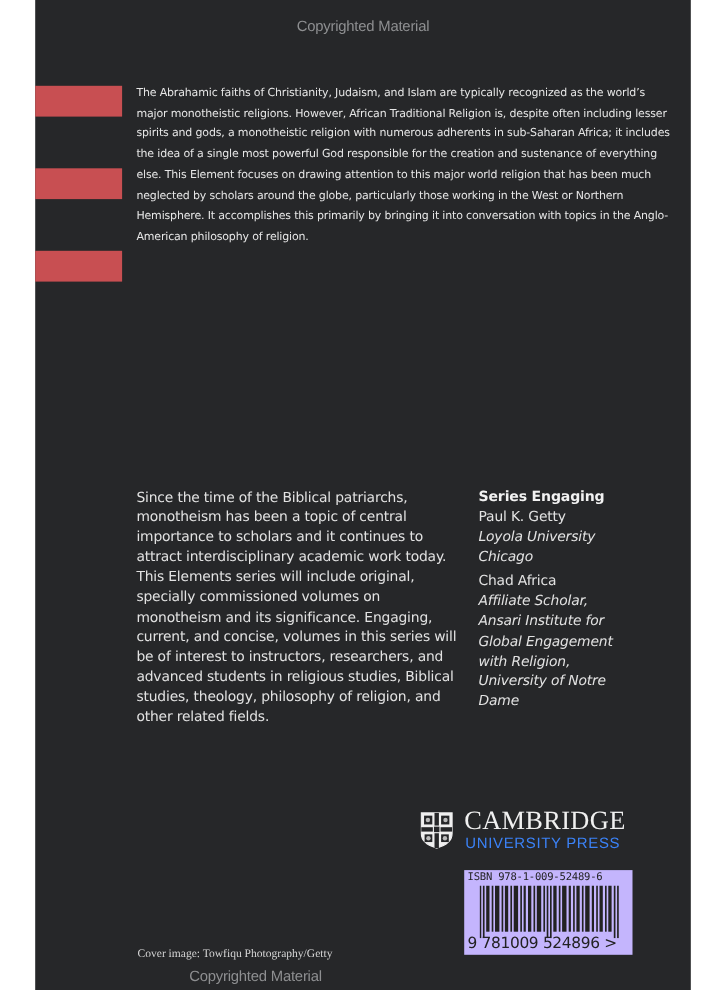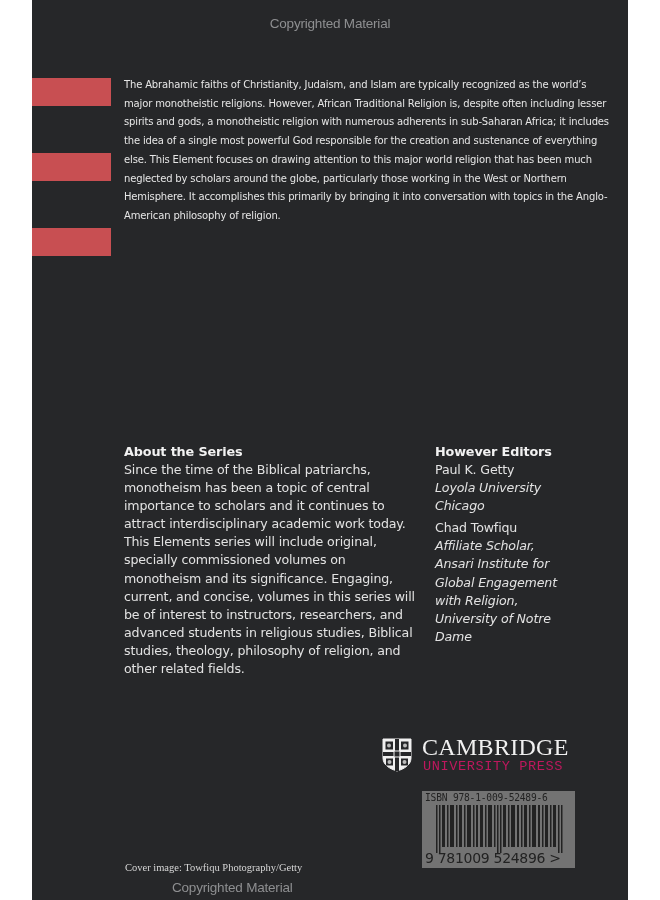--- a/index.html
+++ b/index.html
@@ -12,50 +12,49 @@
   .blurb { position:absolute; left:124px; top:76px; width:490px; color:#e6e6e6; font-size:10px; line-height:18.7px; letter-spacing:-0.15px; }
   .about { position:absolute; left:124px; top:443px; width:296px; color:#e2e2e2; font-size:12.6px; line-height:18.1px; letter-spacing:-0.15px; }
   .about h3, .editors h3 { margin:0; font-size:12.8px; font-weight:bold; color:#f2f2f2; line-height:18px; }
   .editors { position:absolute; left:435px; top:443px; width:180px; color:#e2e2e2; font-size:12.6px; line-height:18.1px; letter-spacing:-0.15px; }
   .editors .name { margin-top:0; }
   .editors .aff { font-style:italic; }
   .editors .ed2 { margin-top:4px; }
   .cup { position:absolute; left:382px; top:737px; width:200px; height:40px; }
   .shield { position:absolute; left:0; top:1px; width:30px; height:34px; }
   .cup-name { position:absolute; left:40px; top:-3px; color:#f0f0f0; font-family:"Liberation Serif", serif; font-size:24px; letter-spacing:0.3px; line-height:26px; }
-  .cup-press { position:absolute; left:41px; top:22px; color:#be185d; font-family:Liberation Mono, monospace; font-size:13.6px; letter-spacing:0.6px; line-height:15px; }
-  .barcode { position:absolute; left:422px; top:791px; width:153px; height:77px; background:#737373; }
+  .cup-press { position:absolute; left:41px; top:22px; color:#3b82f6; font-family:Liberation Sans, sans-serif; font-size:13.6px; letter-spacing:0.6px; line-height:15px; }
+  .barcode { position:absolute; left:422px; top:791px; width:153px; height:77px; background:#c4b5fd; }
   .isbn-top { position:absolute; left:3px; top:1px; font-family:"DejaVu Sans Mono", monospace; font-size:9.6px; color:#222; letter-spacing:-0.2px; white-space:nowrap; }
   .bars { position:absolute; left:14px; top:14px; width:130px; height:48px; }
   .isbn-bottom { position:absolute; left:3px; top:59px; font-family:"DejaVu Sans", sans-serif; font-size:14px; color:#222; white-space:nowrap; letter-spacing:-0.3px; }
   .credit { position:absolute; left:125px; top:862px; color:#d6d6d6; font-family:"Liberation Serif", serif; font-size:10.5px; }
 </style>
 </head>
 <body>
 
 <div class="panel"></div>
 
 <div class="watermark wm-top">Copyrighted Material</div>
 
 <div class="redbar" style="top:78px"></div>
 <div class="redbar" style="top:153px"></div>
 <div class="redbar" style="top:228px"></div>
 
 <div class="blurb">The Abrahamic faiths of Christianity, Judaism, and Islam are typically recognized as the world’s major monotheistic religions. However, African Traditional Religion is, despite often including lesser spirits and gods, a monotheistic religion with numerous adherents in sub-Saharan Africa; it includes the idea of a single most powerful God responsible for the creation and sustenance of everything else. This Element focuses on drawing attention to this major world religion that has been much neglected by scholars around the globe, particularly those working in the West or Northern Hemisphere. It accomplishes this primarily by bringing it into conversation with topics in the Anglo-American philosophy of religion.</div>
 
 <div class="about">
-  <h3>About the Series</h3>
   <div>Since the time of the Biblical patriarchs, monotheism has been a topic of central importance to scholars and it continues to attract interdisciplinary academic work today. This Elements series will include original, specially commissioned volumes on monotheism and its significance. Engaging, current, and concise, volumes in this series will be of interest to instructors, researchers, and advanced students in religious studies, Biblical studies, theology, philosophy of religion, and other related fields.</div>
 </div>
 
 <div class="editors">
-  <h3>However Editors</h3>
+  <h3>Series Engaging</h3>
   <div class="name">Paul K. Getty</div>
   <div class="aff" style="width:140px">Loyola University Chicago</div>
-  <div class="name ed2">Chad Towfiqu</div>
+  <div class="name ed2">Chad Africa</div>
   <div class="aff" style="width:140px">Affiliate Scholar, Ansari Institute for Global Engagement with Religion, University of Notre Dame</div>
 </div>
 
 <div class="cup">
   <svg class="shield" viewBox="0 0 30 34">
     <path d="M1 1 H29 V20 C29 27 22 31 15 33 C8 31 1 27 1 20 Z" fill="#f0f0f0" stroke="#f0f0f0" stroke-width="1"></path>
     <rect x="13" y="1" width="4" height="32" fill="#262729"></rect>
     <rect x="1" y="14" width="28" height="4" fill="#262729"></rect>
     <rect x="3.5" y="3.5" width="7.5" height="8" fill="#262729"></rect>
     <rect x="19" y="3.5" width="7.5" height="8" fill="#262729"></rect>

